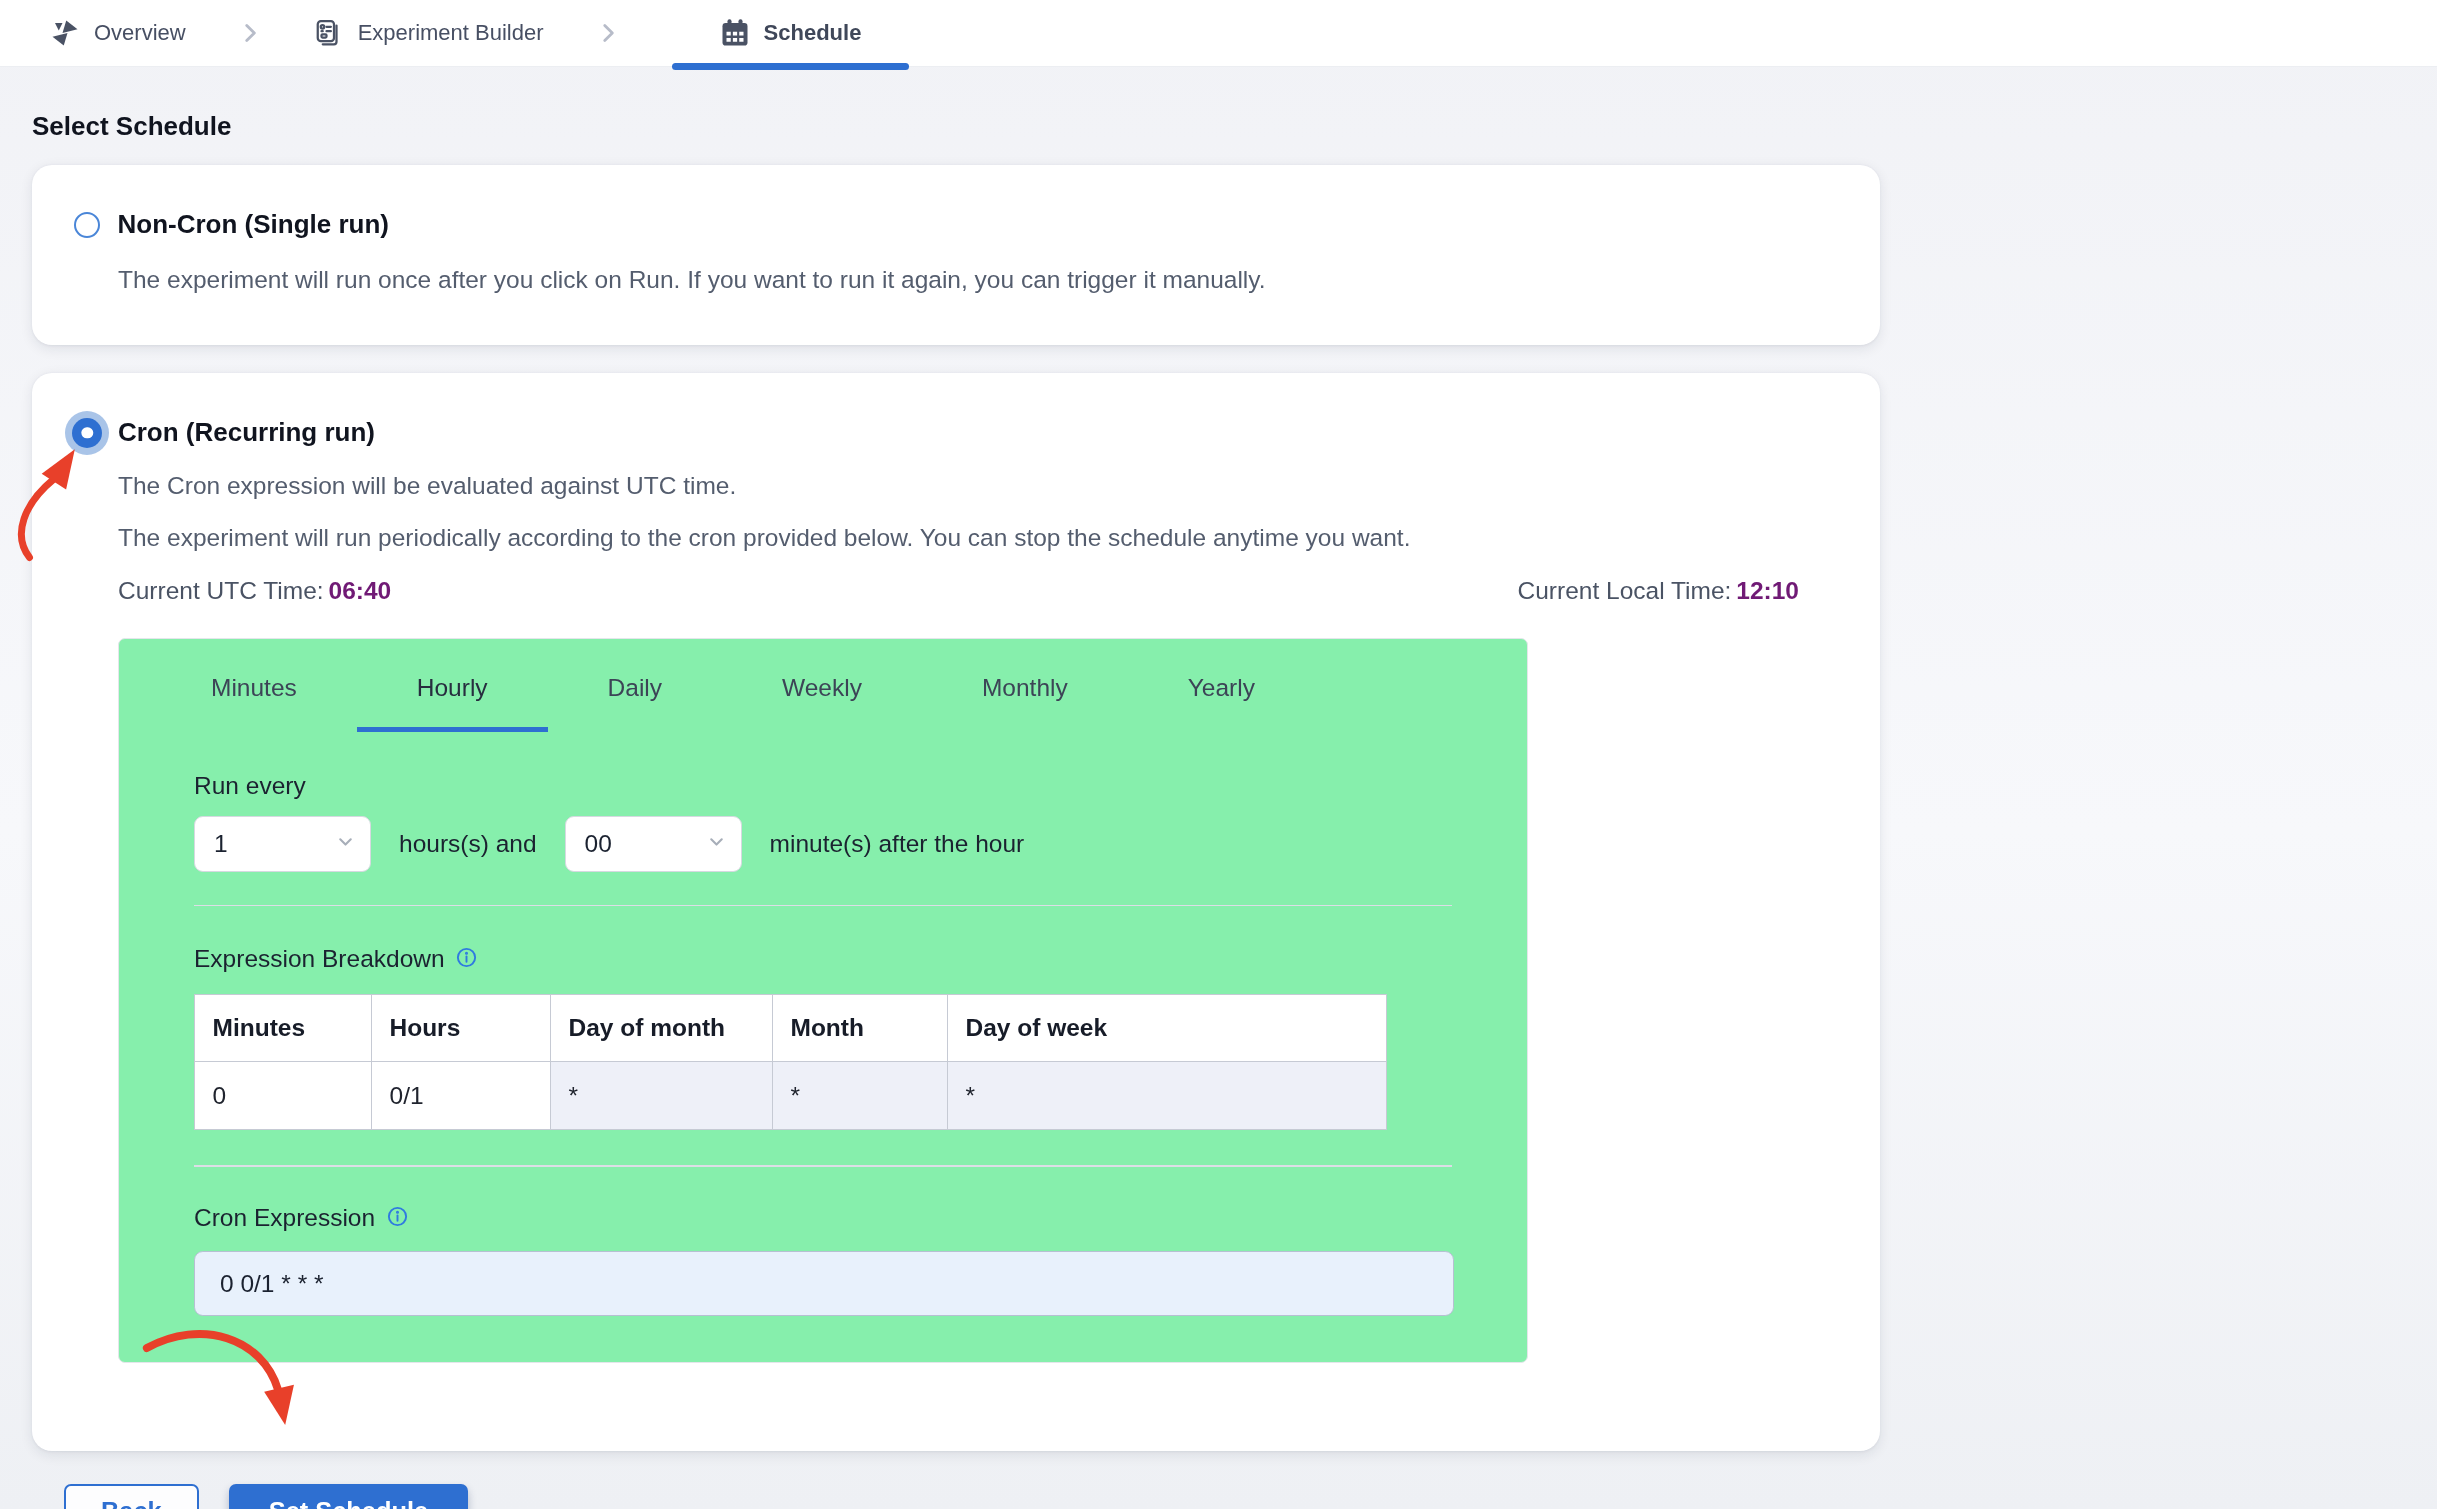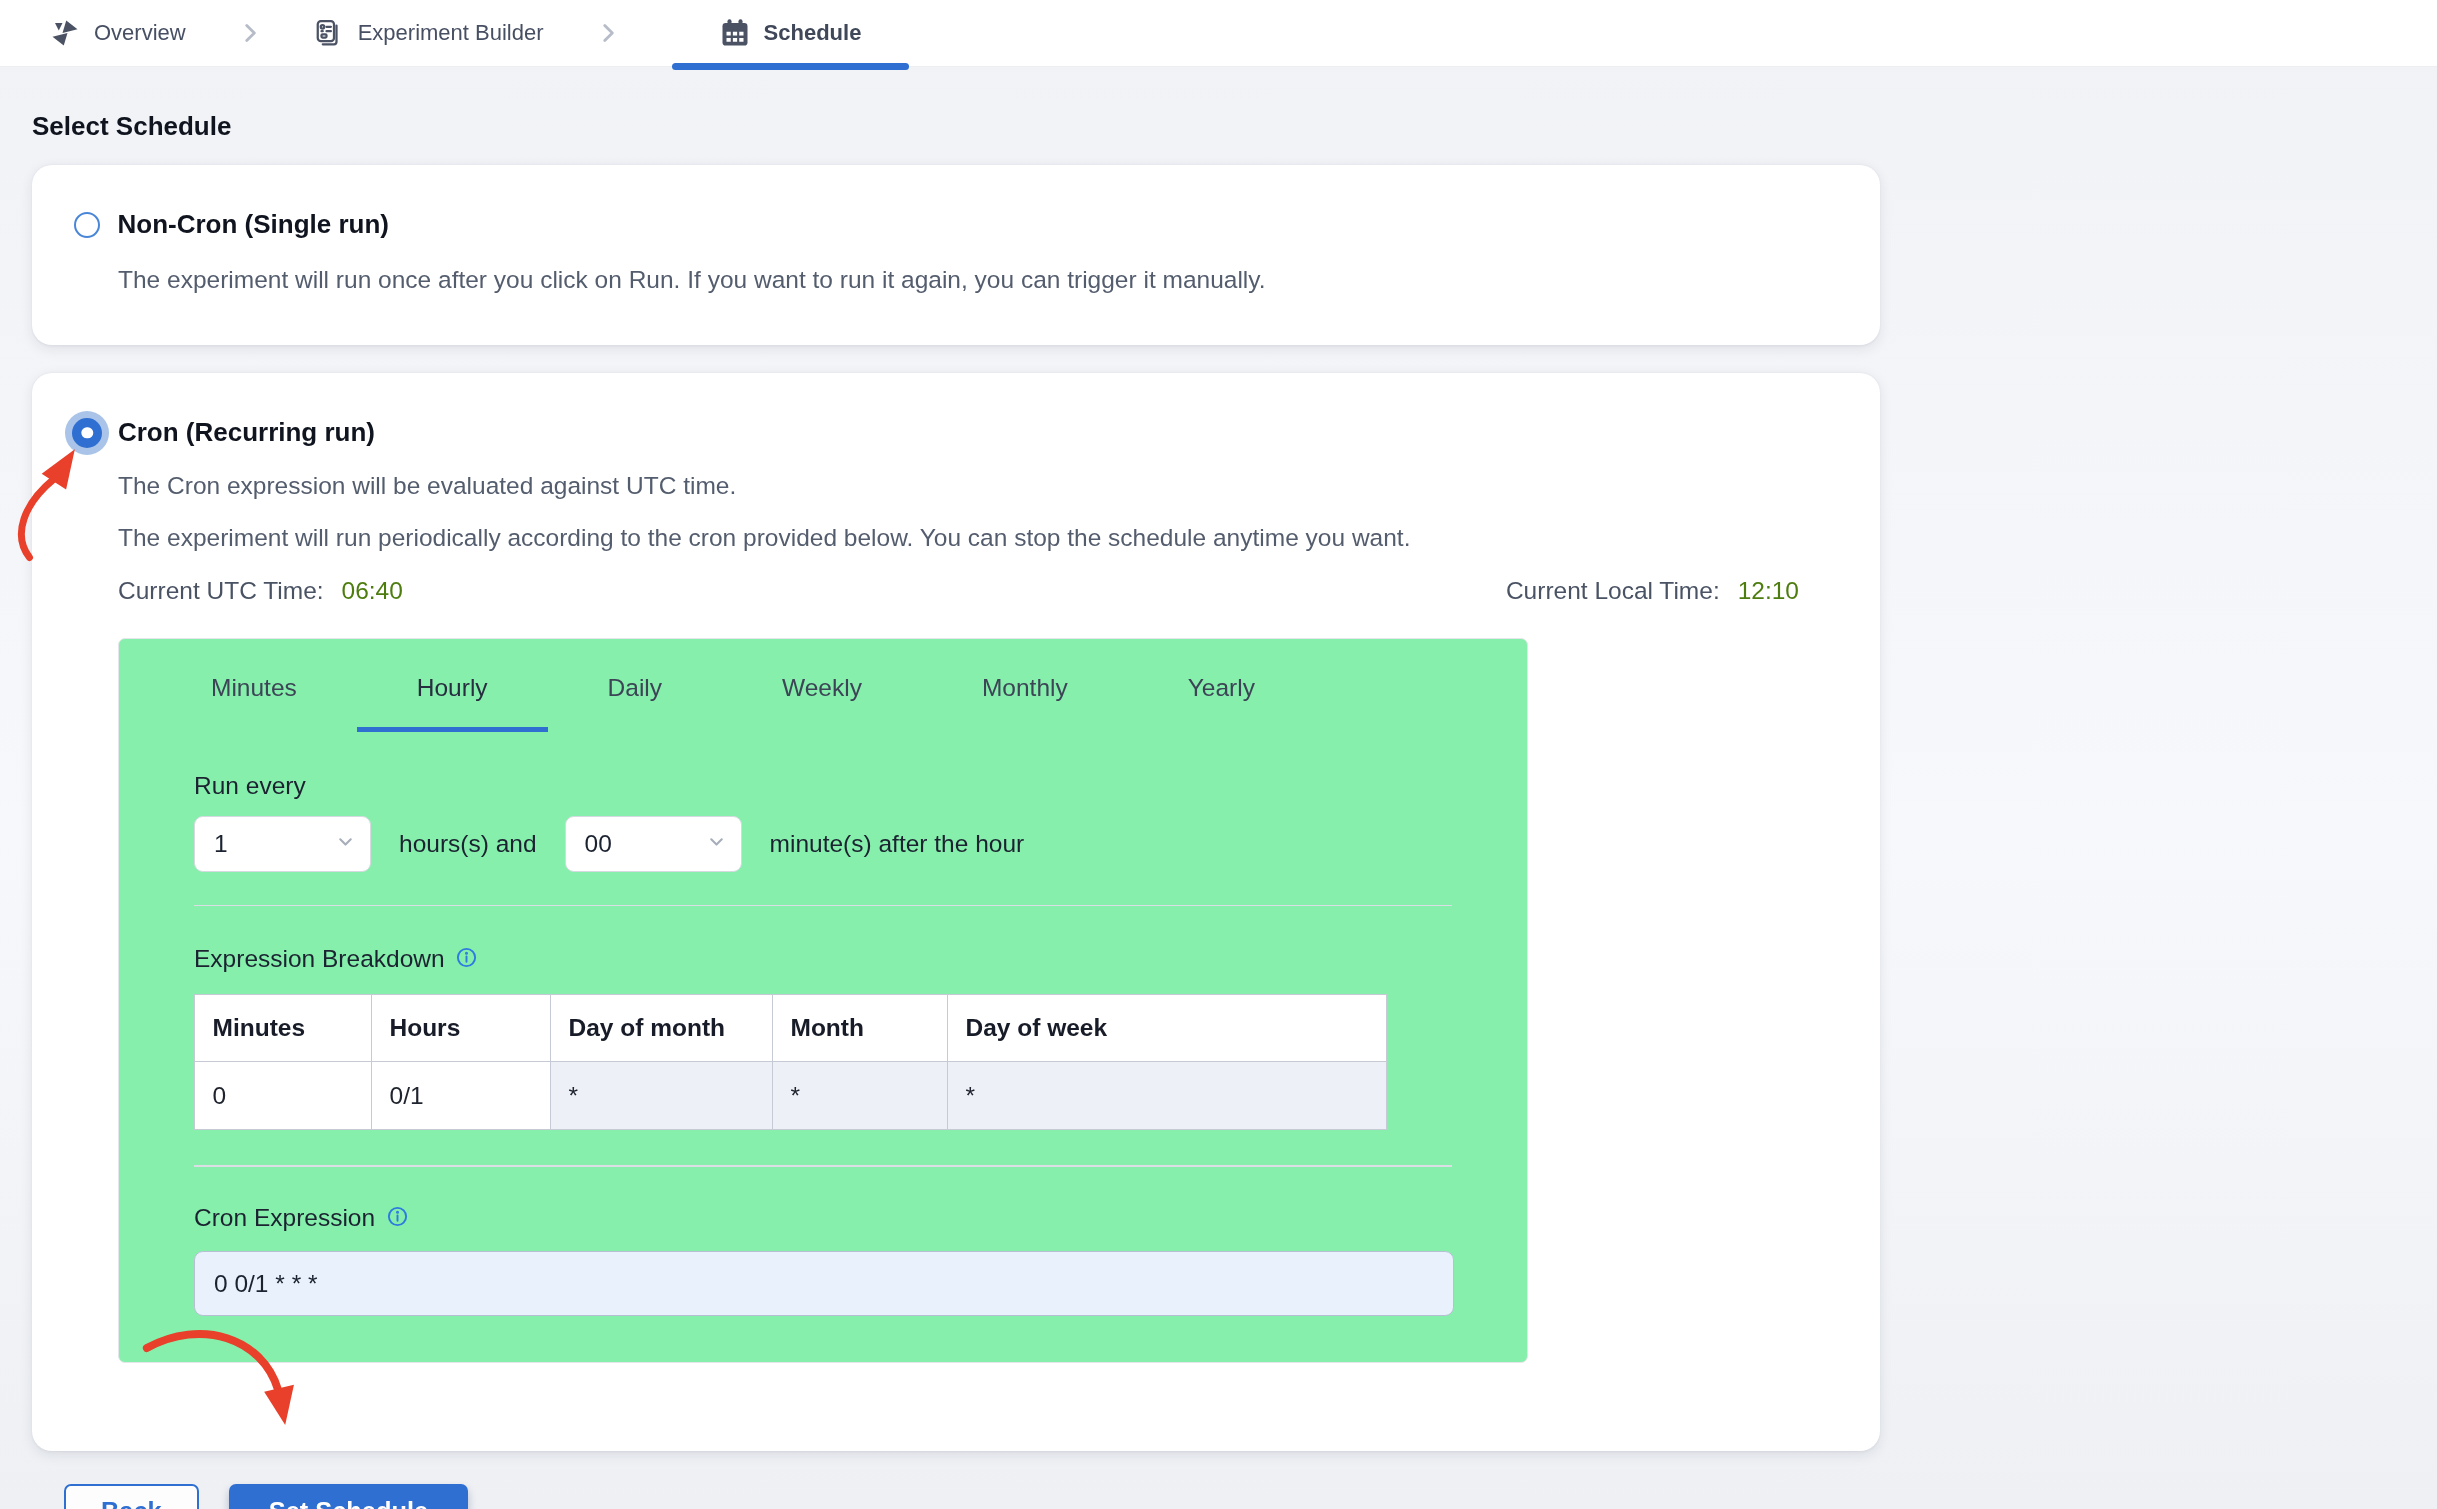--- a/index.html
+++ b/index.html
@@ -44,21 +44,21 @@
     width: 30px; height: 30px; border: none; background: var(--accent);
     box-shadow: 0 0 0 7px #a9c4e8; position: relative; margin: 0 -1.8px;
   }
   .radio--on::after {
     content: ""; position: absolute; width: 11.4px; height: 11.4px; border-radius: 50%;
     background: #fff; left: 50%; top: 50%; transform: translate(-50%,-50%);
   }
   .option-title { font-size: 26px; font-weight: 700; color: #10141f; }
   .option-desc { font-size: 24.5px; color: #545d6e; margin-left: 44px; margin-top: 23px; line-height: 1.35; }
   .time-row { display: flex; justify-content: space-between; margin-left: 44px; margin-top: 23px; font-size: 24.5px; color: #4a5364; }
-  .time-row b { color: #4d7c0f; font-weight: 400; margin-left: 18px; }
+  .time-row b { color: #701a75; font-weight: 700; margin-left: 5px; }
   
   .panel {
     margin-left: 44px; margin-top: 33px; width: 1410px;
     border: 1.8px solid #e4e6eb; border-radius: 7px; background: #86efac;
   }
   .tabs { display: flex; padding: 35px 0 0 32px; }
   .tab {
     font-size: 24.5px; color: #3c4456; padding: 0 60px 24.5px 60px;
     border-bottom: 5.3px solid transparent; cursor: pointer; white-space: nowrap;
   }
@@ -78,21 +78,21 @@
   .breakdown-table { border-collapse: collapse; margin-top: 21px; font-size: 24.5px; }
   .breakdown-table th, .breakdown-table td {
     border: 1.8px solid #c6cad4; text-align: left; padding: 0 0 0 17.5px;
   }
   .breakdown-table th { height: 67px; font-weight: 700; color: #171c28; background: #fff; }
   .breakdown-table td { height: 68px; color: #20242e; background: #fff; }
   .breakdown-table td.shaded { background: #eef0f8; }
   .cron-input {
     display: block; margin-top: 19px; width: 1260px; height: 65px;
     border: 1.8px solid #b6c0d2; border-radius: 8.8px; background: #e8f1fc;
-    font-size: 24.5px; color: #1b2230; padding: 0 19px;
+    font-size: 24.5px; color: #1b2230; padding: 0 25px;
     font-family: "Liberation Sans", sans-serif; outline: none;
   }
   
   .btn-row { display: flex; align-items: center; margin: 33px 0 0 32px; }
   .btn { height: 54px; border-radius: 7px; font-size: 25.4px; font-weight: 600; cursor: pointer; font-family: "Liberation Sans", sans-serif; }
   .btn-back { background: #fdfdfe; border: 2.6px solid var(--accent); color: var(--accent); padding: 0 35px; }
   .btn-primary {
     background: var(--accent); border: none; color: #fff; padding: 0 40px; margin-left: 30px;
     box-shadow: 0 5.3px 8.8px rgba(20,40,90,.28);
   }

